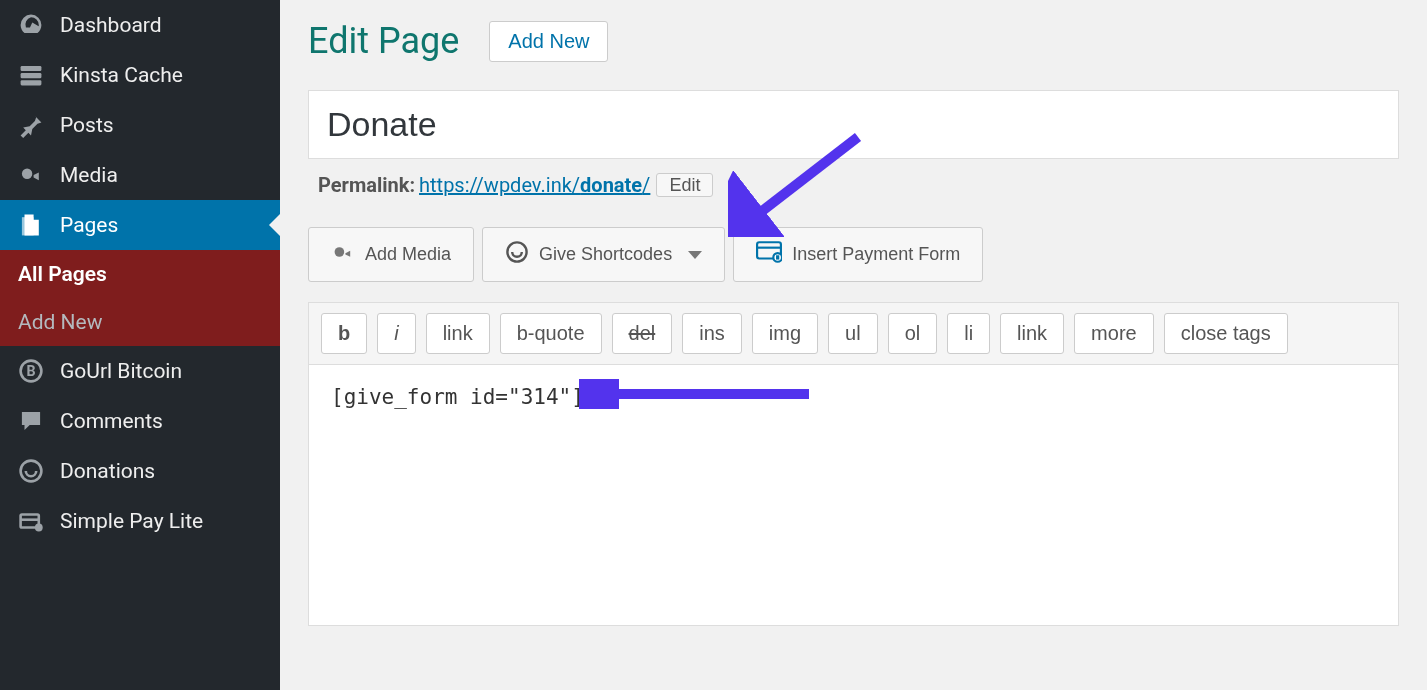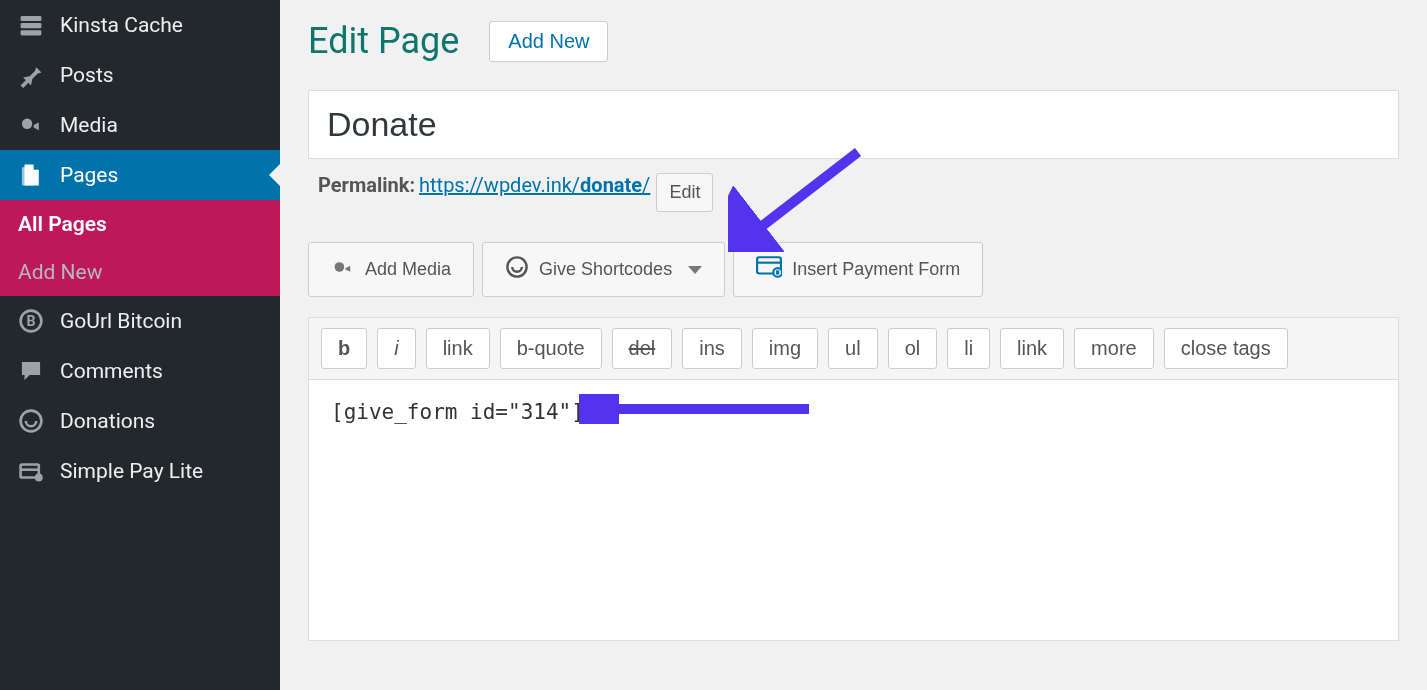--- a/index.html
+++ b/index.html
@@ -48,21 +48,21 @@
     position: absolute;
     right: -1px;
     top: 50%;
     transform: translateY(-50%);
     width: 0; height: 0;
     border-top: 12px solid transparent;
     border-bottom: 12px solid transparent;
     border-right: 12px solid #f1f1f1;
   }
   .sidebar-sub {
-    background: #be185d;
+    background: #7f1d1d;
   }
   .sidebar-sub-item {
     padding: 12px 18px;
     font-size: 21px;
     color: #b4b9be;
     cursor: pointer;
   }
   .sidebar-sub-item.current {
     color: #fff;
     font-weight: 600;
@@ -92,21 +92,21 @@
     font-size: 20px;
     padding: 8px 18px;
     border-radius: 3px;
     cursor: pointer;
   }
   .btn-gray {
     border: 1px solid #ccc;
     background: #f7f7f7;
     color: #555;
     font-size: 18px;
-    padding: 8px 12px;
+    padding: 0 12px;
     border-radius: 3px;
     cursor: pointer;
   }
 
   
   .title-input {
     width: 100%;
     border: 1px solid #ddd;
     background: #fff;
     padding: 14px 18px;
@@ -200,20 +200,28 @@
   .arrow {
     position: absolute;
     pointer-events: none;
   }
 </style>
 </head>
 <body>
 
 <nav class="sidebar">
 
+  <div class="sidebar-item">
+    <span class="icon">
+      <svg width="26" height="26" viewBox="0 0 20 20" fill="currentColor">
+          <path d="M10 2a8 8 0 00-8 8c0 2.5 1.2 4.7 3 6.1h10c1.8-1.4 3-3.6 3-6.1a8 8 0 00-8-8zm0 2a6 6 0 016 6c0 .3 0 .6-.1.9L11 8l-1.8 4H6.1A6 6 0 0110 4z"></path>
+        </svg>
+    </span>
+    <span>Dashboard</span>
+  </div>
 
   <div class="sidebar-item">
     <span class="icon">
       <svg width="26" height="26" viewBox="0 0 20 20" fill="currentColor">
           <rect x="2" y="3" width="16" height="4" rx="1"></rect>
           <rect x="2" y="8.5" width="16" height="4" rx="1"></rect>
           <rect x="2" y="14" width="16" height="4" rx="1"></rect>
         </svg>
     </span>
     <span>Kinsta Cache</span>

